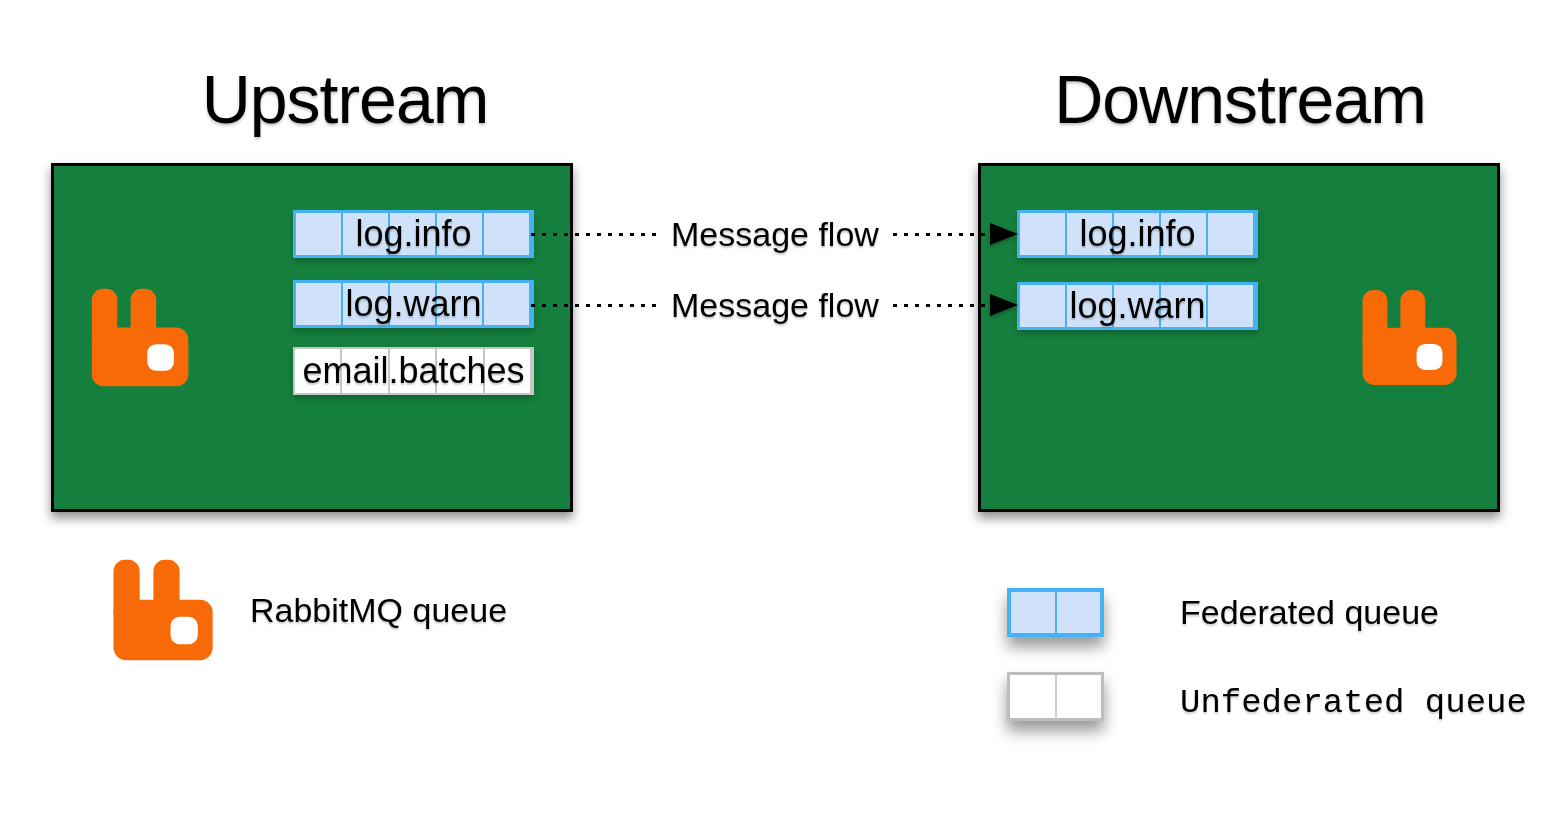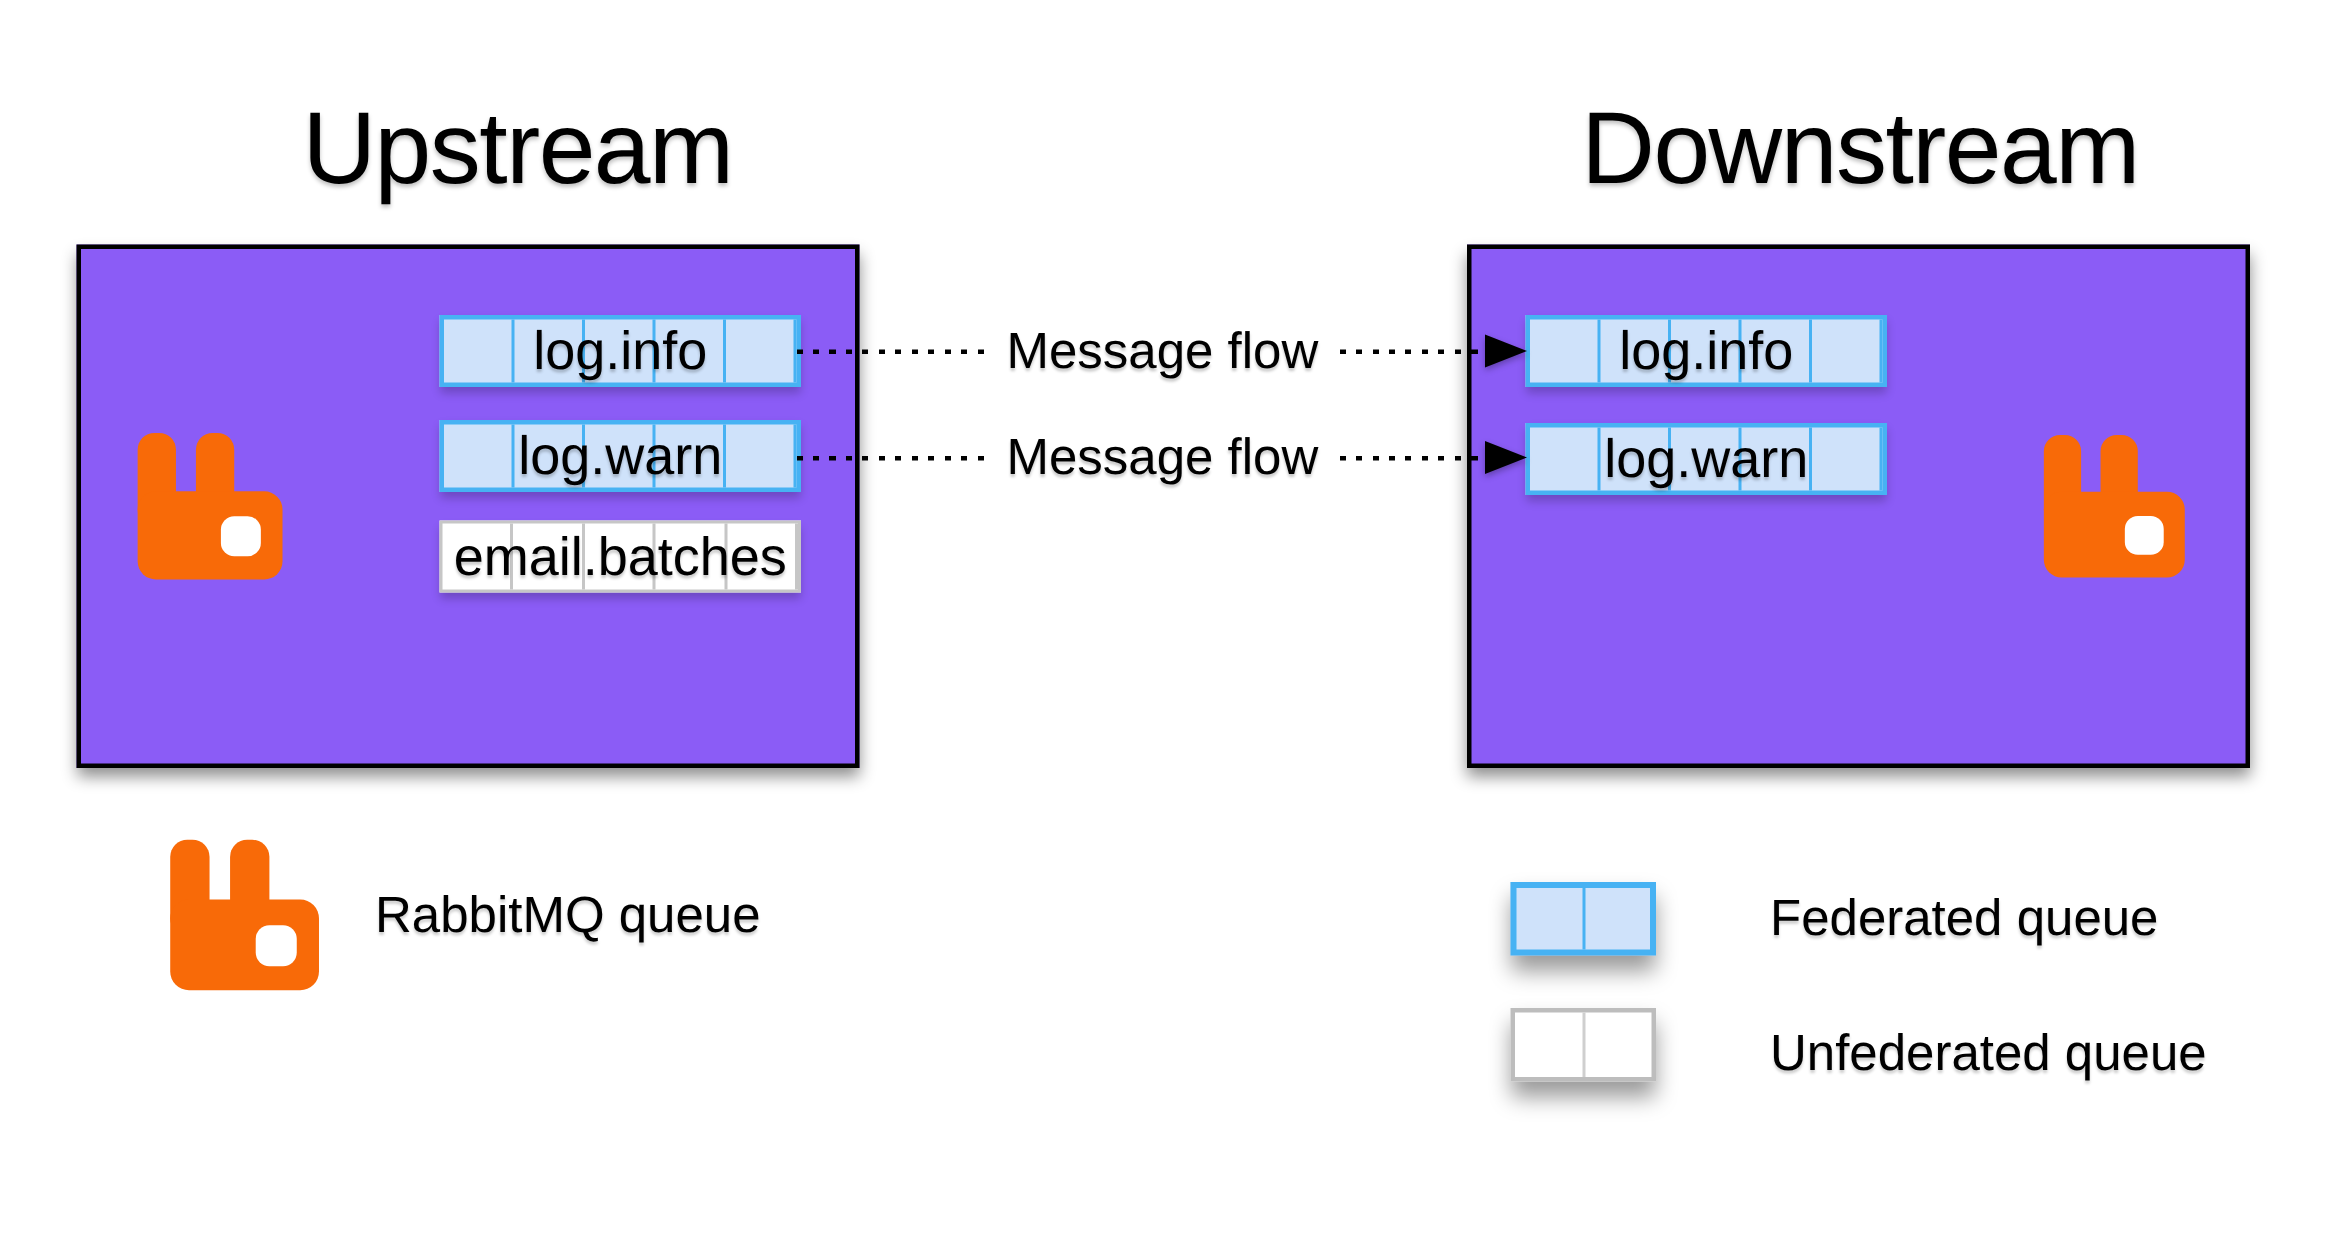--- a/index.html
+++ b/index.html
@@ -19,21 +19,21 @@
 
   
   .big-title{
     position:absolute;width:500px;text-align:center;
     font-size:68px;font-weight:500;letter-spacing:-1px;
     text-shadow:0 2px 3px rgba(0,0,0,0.25);
   }
 
   
   .node-box{
-    position:absolute;width:522px;height:349px;background:#8b5cf6;
+    position:absolute;width:522px;height:349px;background:#15803d;
     border:3px solid #000;
     box-shadow:0 6px 10px rgba(0,0,0,0.45);
   }
 
   
   .queue{
     position:absolute;display:flex;align-items:stretch;
     width:241px;height:48px;
     box-shadow:0 4px 6px rgba(0,0,0,0.22);
   }
@@ -209,15 +209,15 @@
   <div class="legend-swatch federated" style="left:1007px;top:588px;">
     <span class="cell"></span>
     <span class="cell"></span>
   </div>
   <div class="legend-text" style="left:1180px;top:588px;height:49px;">Federated queue</div>
 
   <div class="legend-swatch unfederated" style="left:1007px;top:672px;">
     <span class="cell"></span>
     <span class="cell"></span>
   </div>
-  <div class="legend-text" style="left:1180px;top:678px;height:49px;">Unfederated queue</div>
+  <div class="legend-text" style="left:1180px;top:678px;height:49px;font-family:Liberation Mono, monospace;">Unfederated queue</div>
 
 </div>
 
 </body></html>

